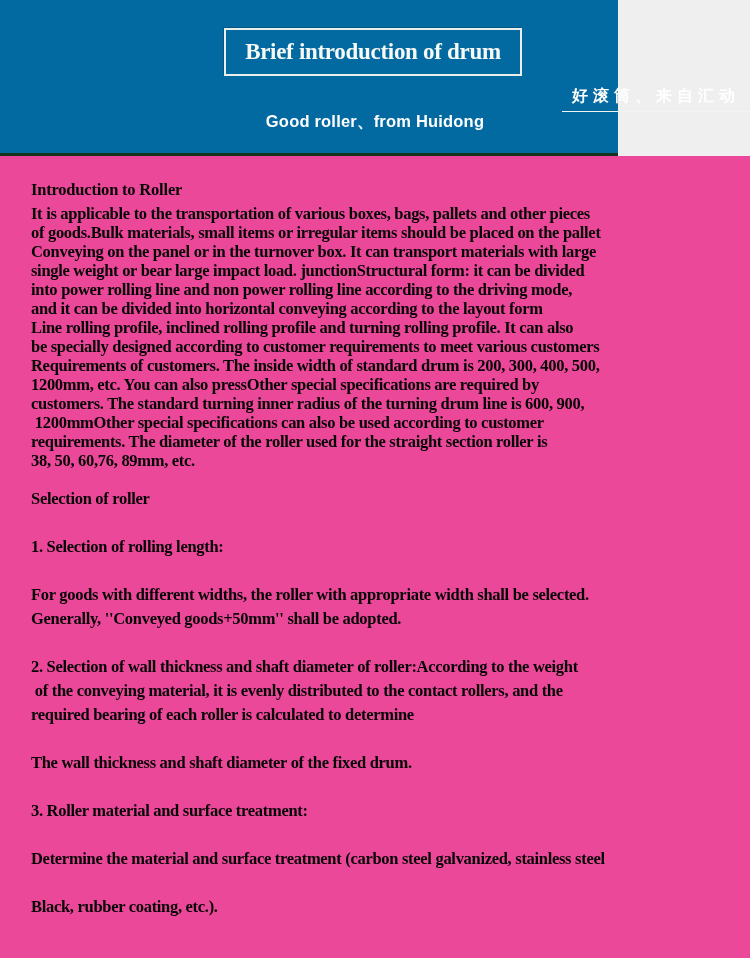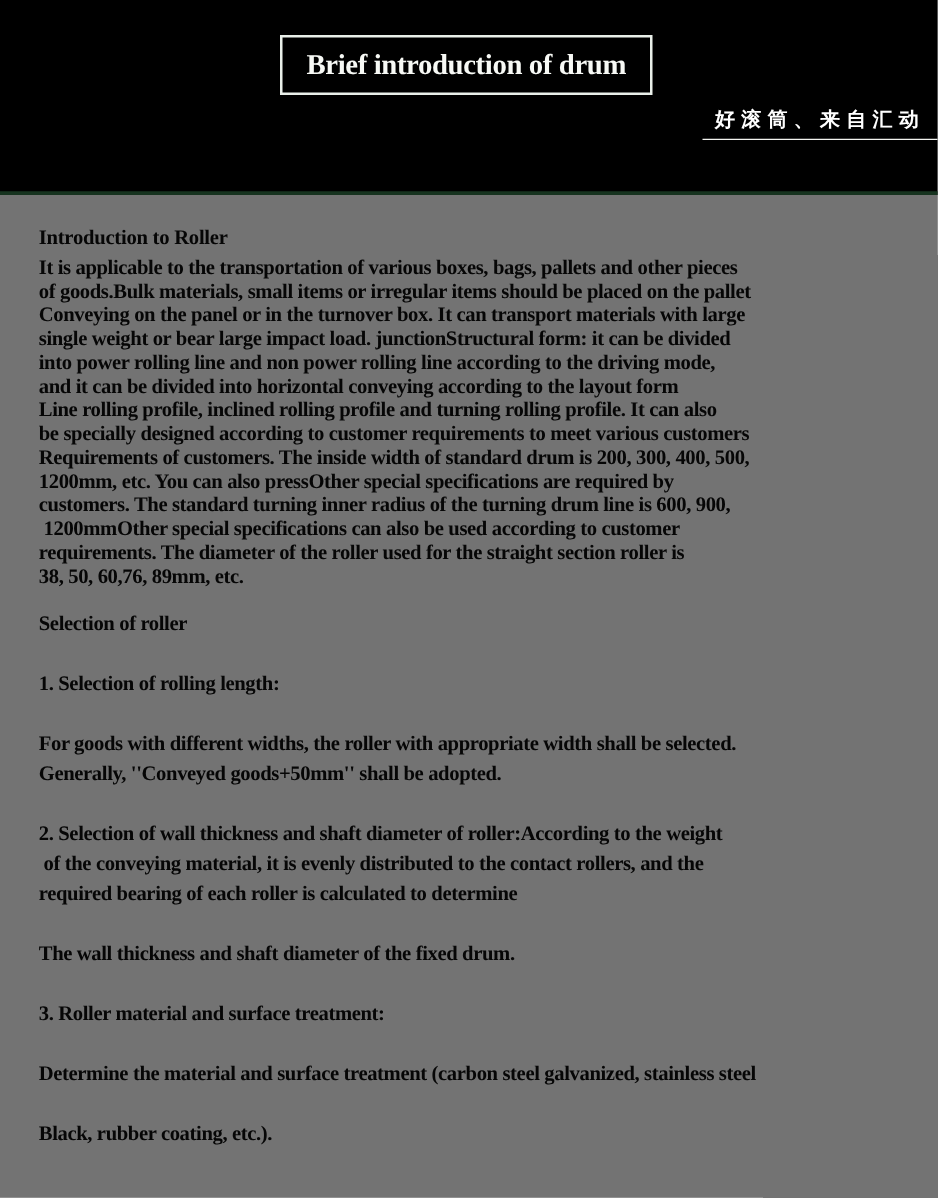--- a/index.html
+++ b/index.html
@@ -9,23 +9,23 @@
     position: relative;
     width: 750px;
     height: 958px;
     font-family: "Liberation Serif", serif;
   }
 
   
   .banner {
     position: relative;
     box-sizing: border-box;
-    width: 750px;
+    width: 618px;
     height: 156px;
-    background: #000000;
+    background: #0369a1;
     border-bottom: 3px solid #16331f;
   }
 
   .title-box {
     position: absolute;
     box-sizing: border-box;
     left: 224px;
     top: 28px;
     width: 298px;
     height: 48px;
@@ -76,21 +76,21 @@
     font-size: 16.5px;
     letter-spacing: 0.2px;
     white-space: nowrap;
   }
 
   
   .content {
     box-sizing: border-box;
     width: 750px;
     height: 802px;
-    background: #737373;
+    background: #ec4899;
     padding: 24px 8px 0 31px;
     color: #060606;
   }
 
   .intro-heading {
     font-family: "Liberation Serif", serif;
     font-weight: bold;
     font-size: 16.5px;
     letter-spacing: -0.2px;
     line-height: 19px;
@@ -122,20 +122,23 @@
 
 <div class="page">
 
   <div class="banner">
     <div class="title-box">
       <span class="title-text">Brief introduction of drum</span>
     </div>
     <div class="subtitle-cn-row">
       <span class="subtitle-cn">好滚筒、来自汇动</span>
     </div>
+    <div class="subtitle-en-row">
+      <span class="subtitle-en">Good roller、from Huidong</span>
+    </div>
   </div>
 
   <div class="content">
     <div class="intro-heading">Introduction to Roller</div>
 
     <div class="intro-paragraph">It is applicable to the transportation of various boxes, bags, pallets and other pieces
 of goods.Bulk materials, small items or irregular items should be placed on the pallet
 Conveying on the panel or in the turnover box. It can transport materials with large
 single weight or bear large impact load. junctionStructural form: it can be divided
 into power rolling line and non power rolling line according to the driving mode,

